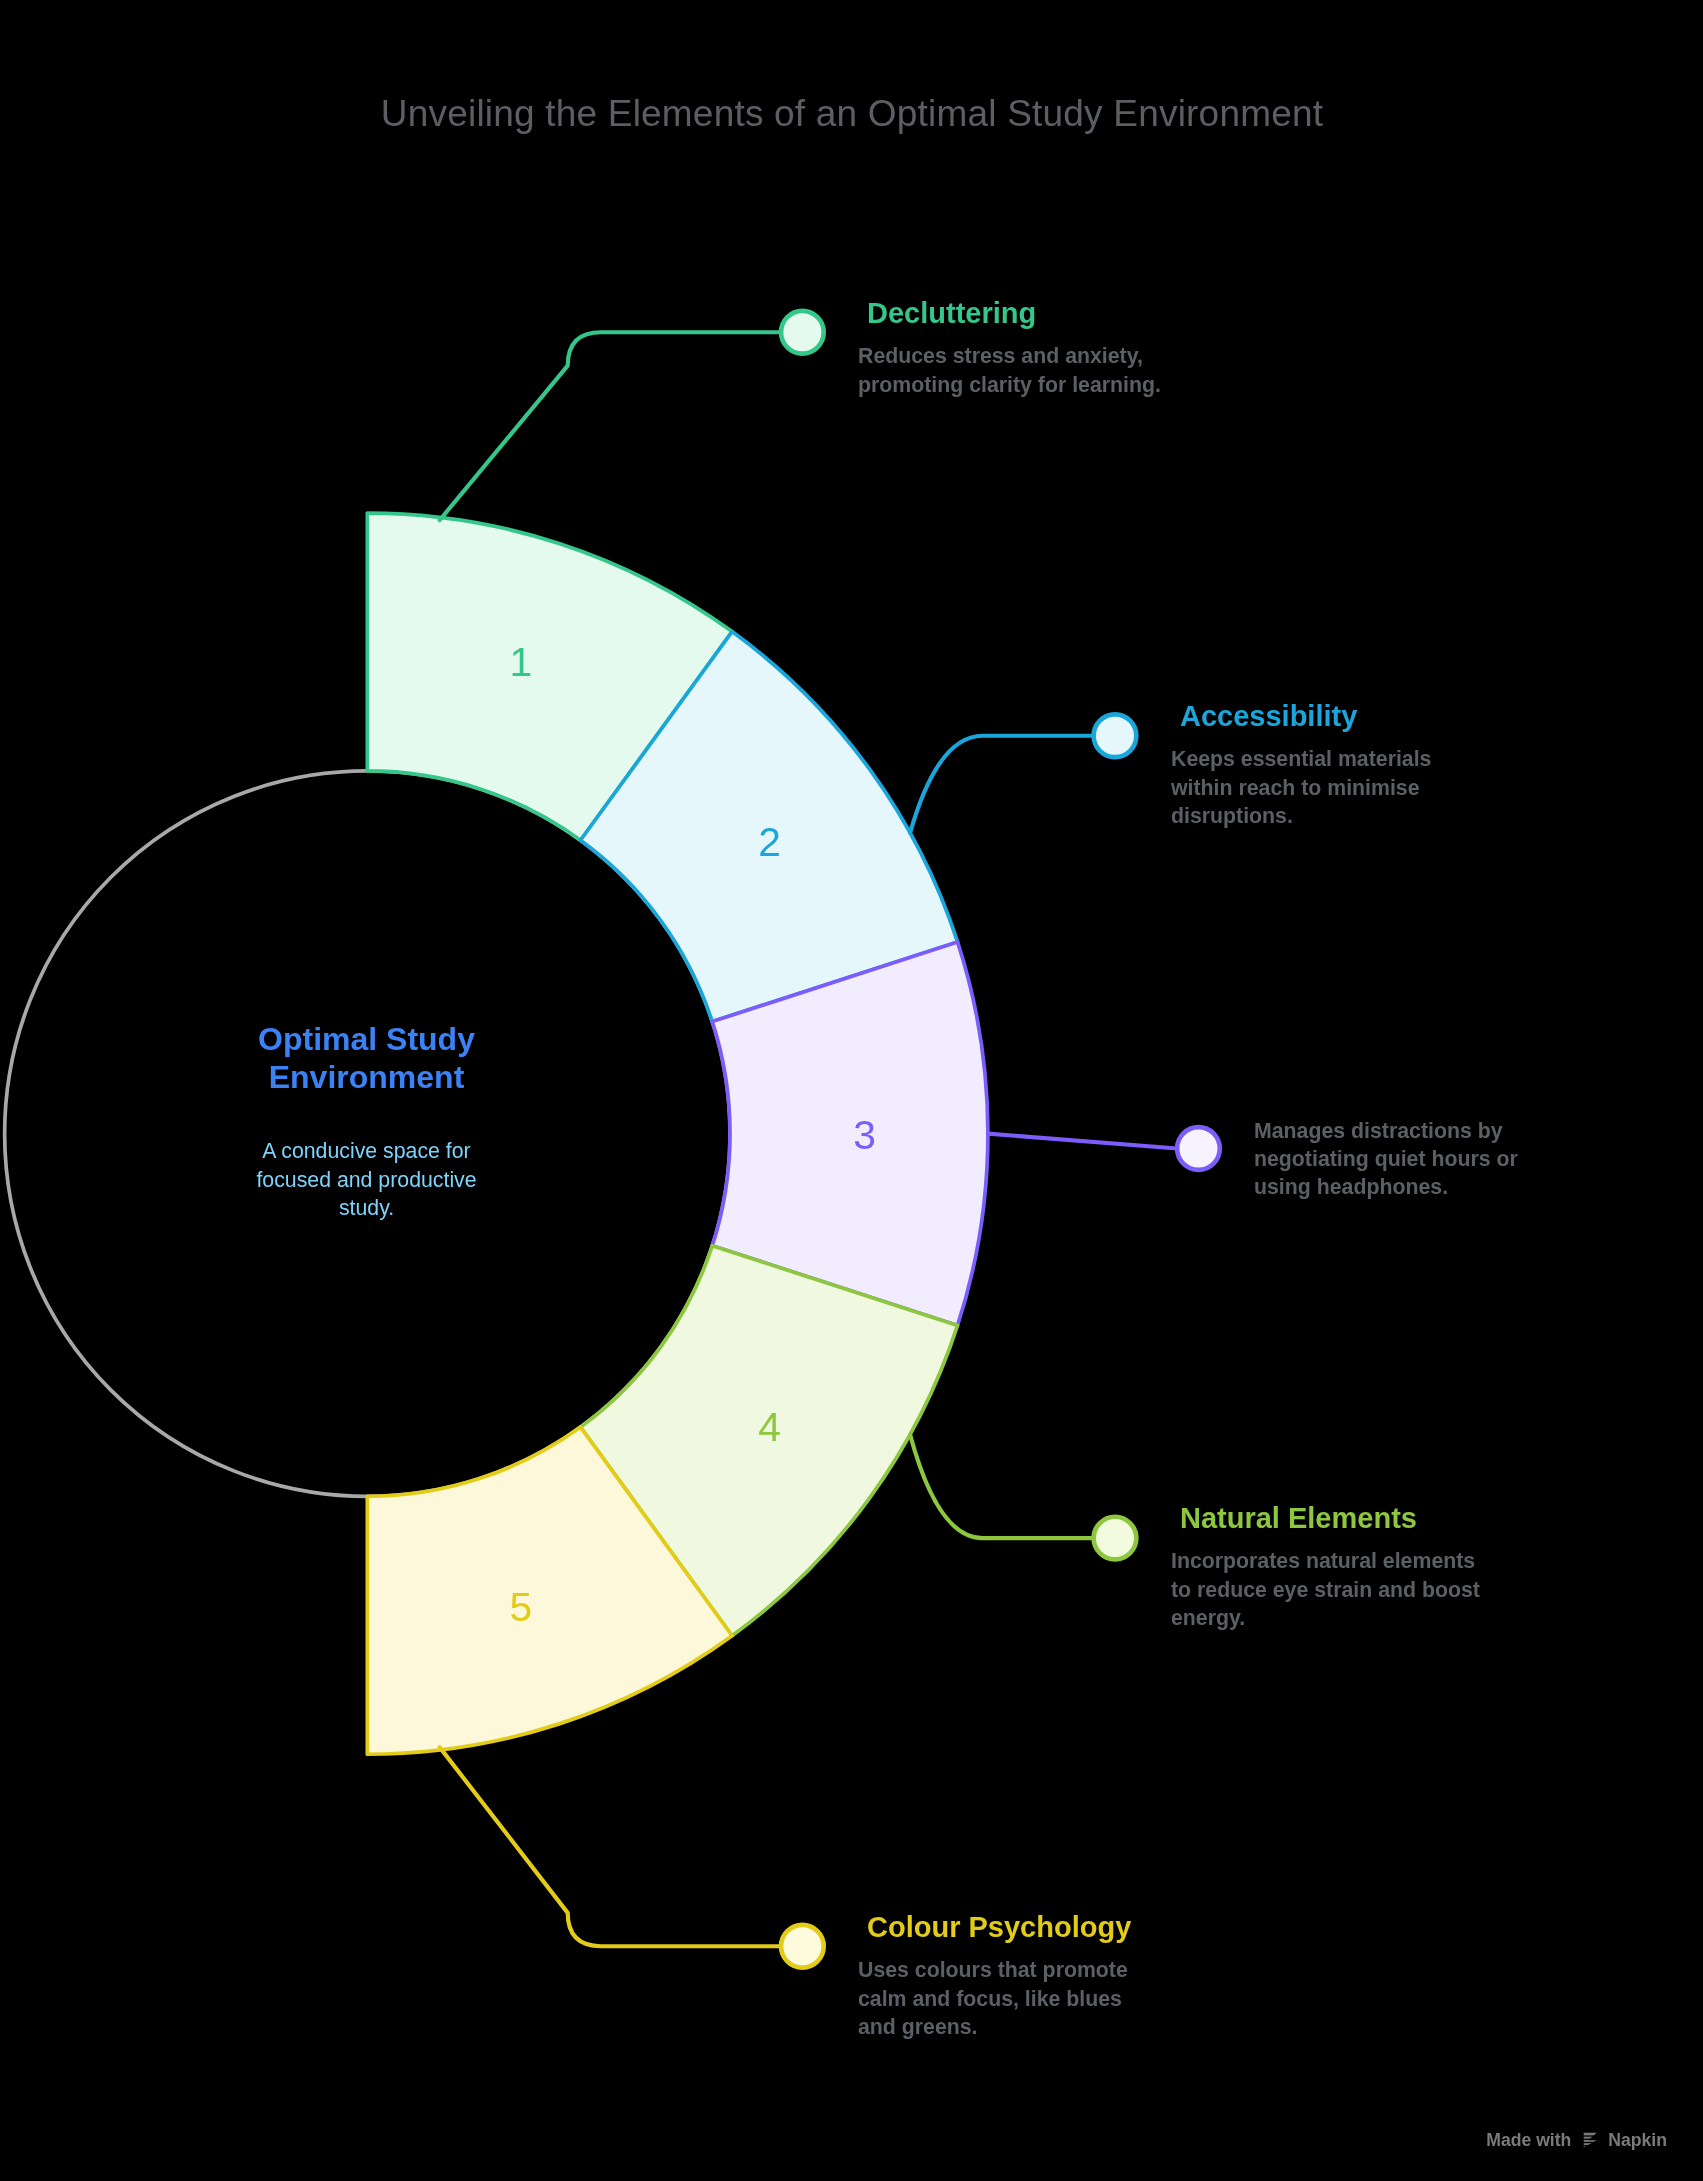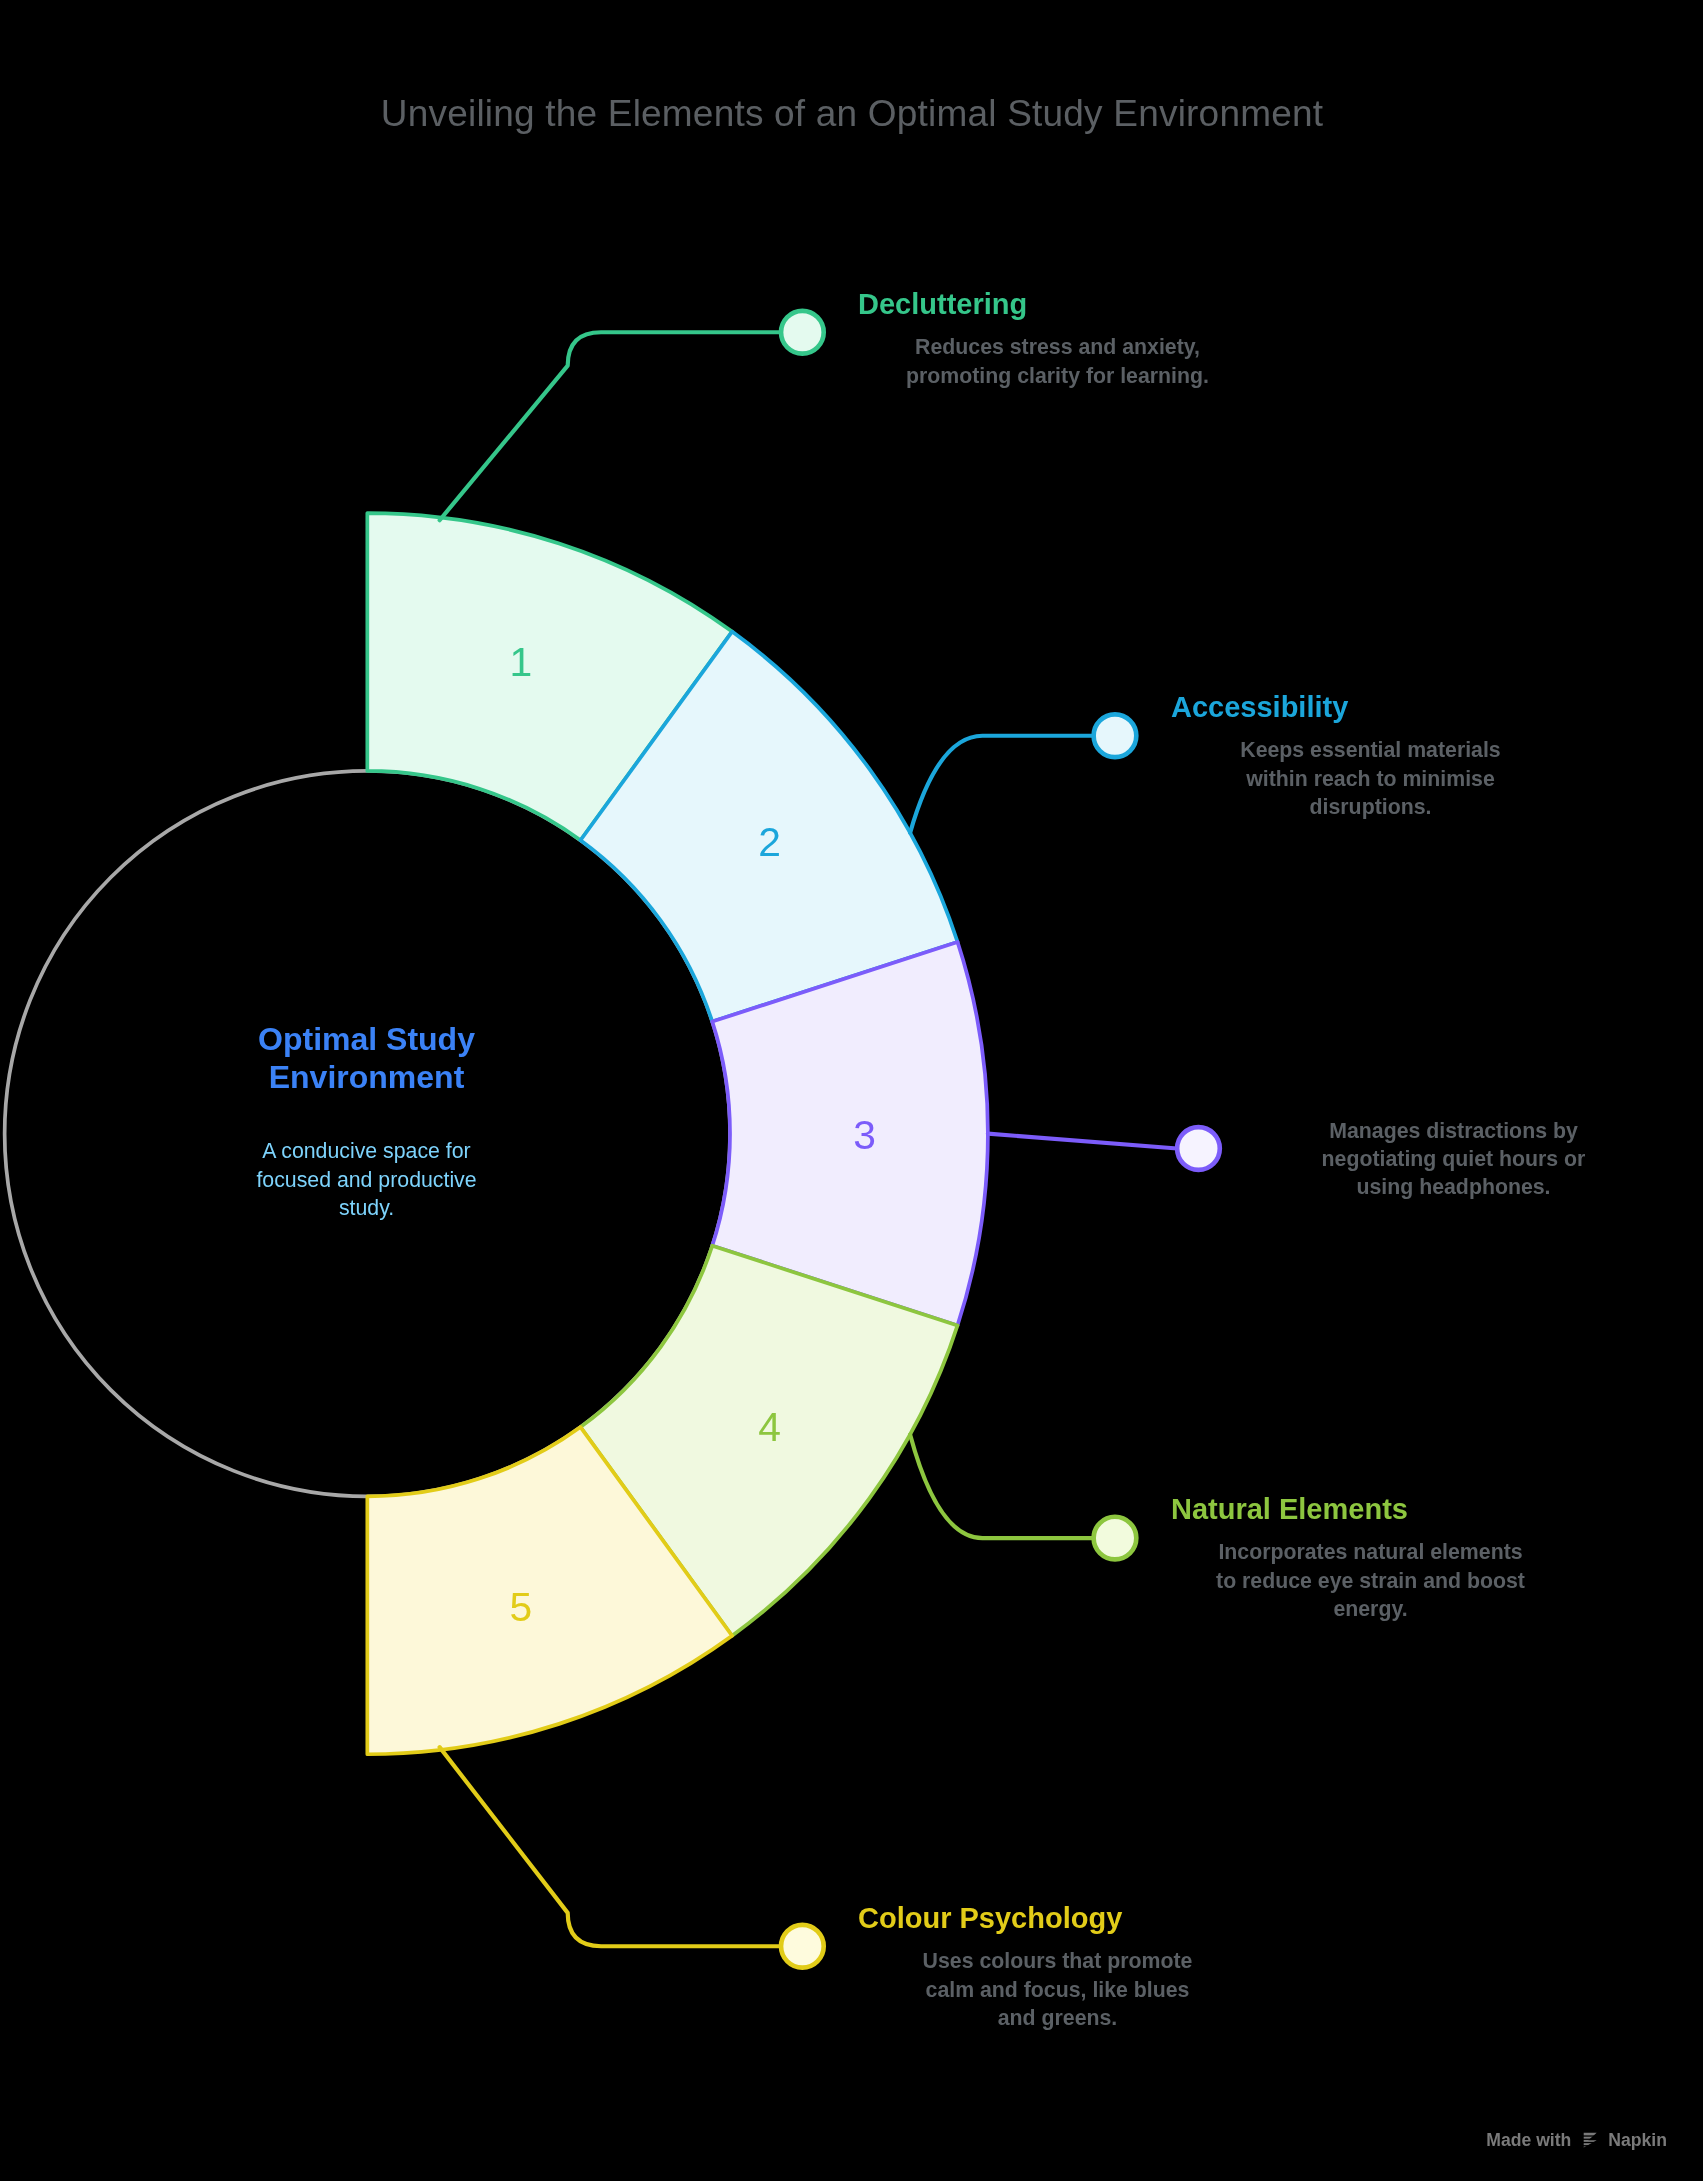--- a/index.html
+++ b/index.html
@@ -34,31 +34,30 @@
     top: 0;
   }
 
   .callout {
     position: absolute;
   }
   .callout-title {
     font-size: 29px;
     font-weight: bold;
     line-height: 1.12;
-    margin: 0;
+    margin: 9px;
     white-space: pre-line;
   }
   .callout-desc {
     font-size: 21.3px;
     font-weight: bold;
     line-height: 1.32;
     color: #5b6065;
     margin-top: 13px;
     white-space: pre-line;
-    text-align: center;
   }
 
   #center-block {
     position: absolute;
     left: 144px;
     top: 1020px;
     width: 445px;
     text-align: center;
   }
   #center-title {

